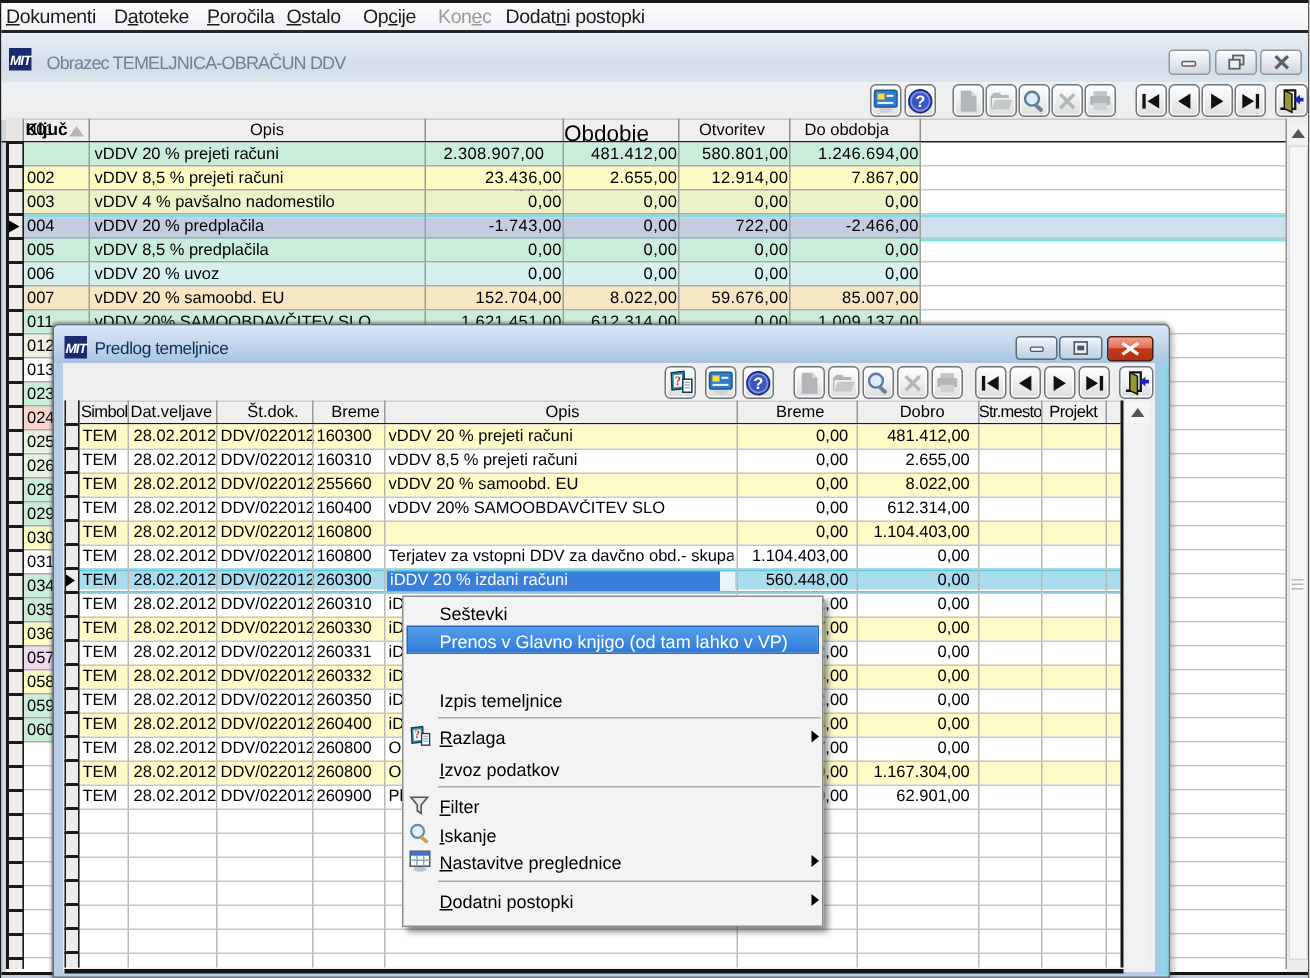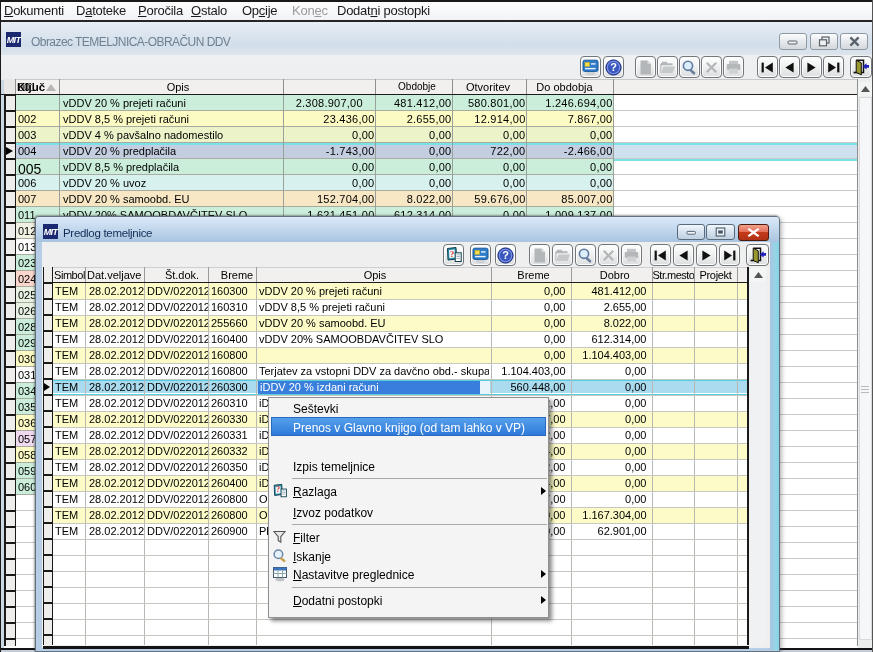--- a/index.html
+++ b/index.html
@@ -120,21 +120,21 @@
 <path d="M4.2 2.2 L9.3 4.8 V16.8 L4.2 14.4 Z" fill="#98982e" stroke="#111" stroke-width="1"></path>
 <path d="M10.6 8.4 l4-3.2 v1.9 h2.4 v2.6 h-2.4 v1.9 z" fill="#2222bb"></path>
 </svg>
     </div>
 <div style="left:4px;top:79px;width:853px;height:14.5px;background:#f1f0ef;border-top:1px solid #c8c8c8;"></div>
 <div style="left:4px;top:79px;width:12px;height:14.5px;background:#e9e7e5;"></div>
 <div class="t" style="left:17px;top:81px;font-weight:bold;font-size:11.5px;color:#000;">Ključ</div>
 <div style="left:46px;top:84px;width:0;height:0;border-left:5px solid transparent;border-right:5px solid transparent;border-bottom:7px solid #b8b6b4;"></div>
 <div style="left:60px;top:81px;width:236px;text-align:center;font-size:11px;color:#000;">Opis</div>
 <div style="left:272px;top:81px;width:100px;text-align:right;font-size:11px;color:#000;margin-top:40px;">Skupaj</div>
-<div style="left:376px;top:81px;width:82px;text-align:center;font-size:10px;color:#000;">Obdobje</div>
+<div style="left:376px;top:81px;width:82px;font-size:15px;color:#000;">Obdobje</div>
 <div style="left:453px;top:81px;width:70px;text-align:center;font-size:11px;color:#000;">Otvoritev</div>
 <div style="left:527px;top:81px;width:75px;text-align:center;font-size:11px;color:#000;">Do obdobja</div>
 <div style="left:1px;top:93.5px;width:871px;height:1.5px;background:#1c1c1c;"></div>
 <div style="left:5.5px;top:95px;width:9px;height:551px;background:#efedec;"></div>
 <div style="left:16px;top:95px;width:598px;height:15px;background:#cbeeda;"></div>
 <div class="t" style="left:18px;top:81px;font-size:11px;color:#000;text-align:center;">001</div>
 <div class="t" style="left:63px;top:97px;font-size:11px;color:#000;">vDDV 20 % prejeti računi</div>
 <div style="left:284px;top:97px;width:90.5px;text-align:center;font-size:11px;letter-spacing:0.25px;color:#000;">2.308.907,00</div>
 <div style="left:376px;top:97px;width:75.5px;text-align:right;font-size:11px;letter-spacing:0.25px;color:#000;">481.412,00</div>
 <div style="left:453px;top:97px;width:72.5px;text-align:right;font-size:11px;letter-spacing:0.25px;color:#000;">580.801,00</div>
@@ -158,21 +158,21 @@
 <div style="left:15.5px;top:143px;width:841.5px;height:2.2px;background:#79e2e9;"></div>
 <div style="left:15.5px;top:158px;width:841.5px;height:2.5px;background:#79e2e9;"></div>
 <div style="left:6px;top:147px;width:0;height:0;border-top:4.5px solid transparent;border-bottom:4.5px solid transparent;border-left:7px solid #000;"></div>
 <div class="t" style="left:18px;top:145px;font-size:11px;color:#000;">004</div>
 <div class="t" style="left:63px;top:145px;font-size:11px;color:#000;">vDDV 20 % predplačila</div>
 <div style="left:284px;top:145px;width:90.5px;text-align:right;font-size:11px;letter-spacing:0.25px;color:#000;">-1.743,00</div>
 <div style="left:376px;top:145px;width:75.5px;text-align:right;font-size:11px;letter-spacing:0.25px;color:#000;">0,00</div>
 <div style="left:453px;top:145px;width:72.5px;text-align:right;font-size:11px;letter-spacing:0.25px;color:#000;">722,00</div>
 <div style="left:527px;top:145px;width:85.5px;text-align:right;font-size:11px;letter-spacing:0.25px;color:#000;">-2.466,00</div>
 <div style="left:16px;top:159px;width:598px;height:15px;background:#cbeeda;"></div>
-<div class="t" style="left:18px;top:161px;font-size:14px;color:#000;">005</div>
+<div class="t" style="left:18px;top:161px;font-size:11px;color:#000;">005</div>
 <div class="t" style="left:63px;top:161px;font-size:11px;color:#000;">vDDV 8,5 % predplačila</div>
 <div style="left:284px;top:161px;width:90.5px;text-align:right;font-size:11px;letter-spacing:0.25px;color:#000;">0,00</div>
 <div style="left:376px;top:161px;width:75.5px;text-align:right;font-size:11px;letter-spacing:0.25px;color:#000;">0,00</div>
 <div style="left:453px;top:161px;width:72.5px;text-align:right;font-size:11px;letter-spacing:0.25px;color:#000;">0,00</div>
 <div style="left:527px;top:161px;width:85.5px;text-align:right;font-size:11px;letter-spacing:0.25px;color:#000;">0,00</div>
 <div style="left:16px;top:175px;width:598px;height:15px;background:#d7f1ef;"></div>
 <div class="t" style="left:18px;top:177px;font-size:11px;color:#000;">006</div>
 <div class="t" style="left:63px;top:177px;font-size:11px;color:#000;">vDDV 20 % uvoz</div>
 <div style="left:284px;top:177px;width:90.5px;text-align:right;font-size:11px;letter-spacing:0.25px;color:#000;">0,00</div>
 <div style="left:376px;top:177px;width:75.5px;text-align:right;font-size:11px;letter-spacing:0.25px;color:#000;">0,00</div>

